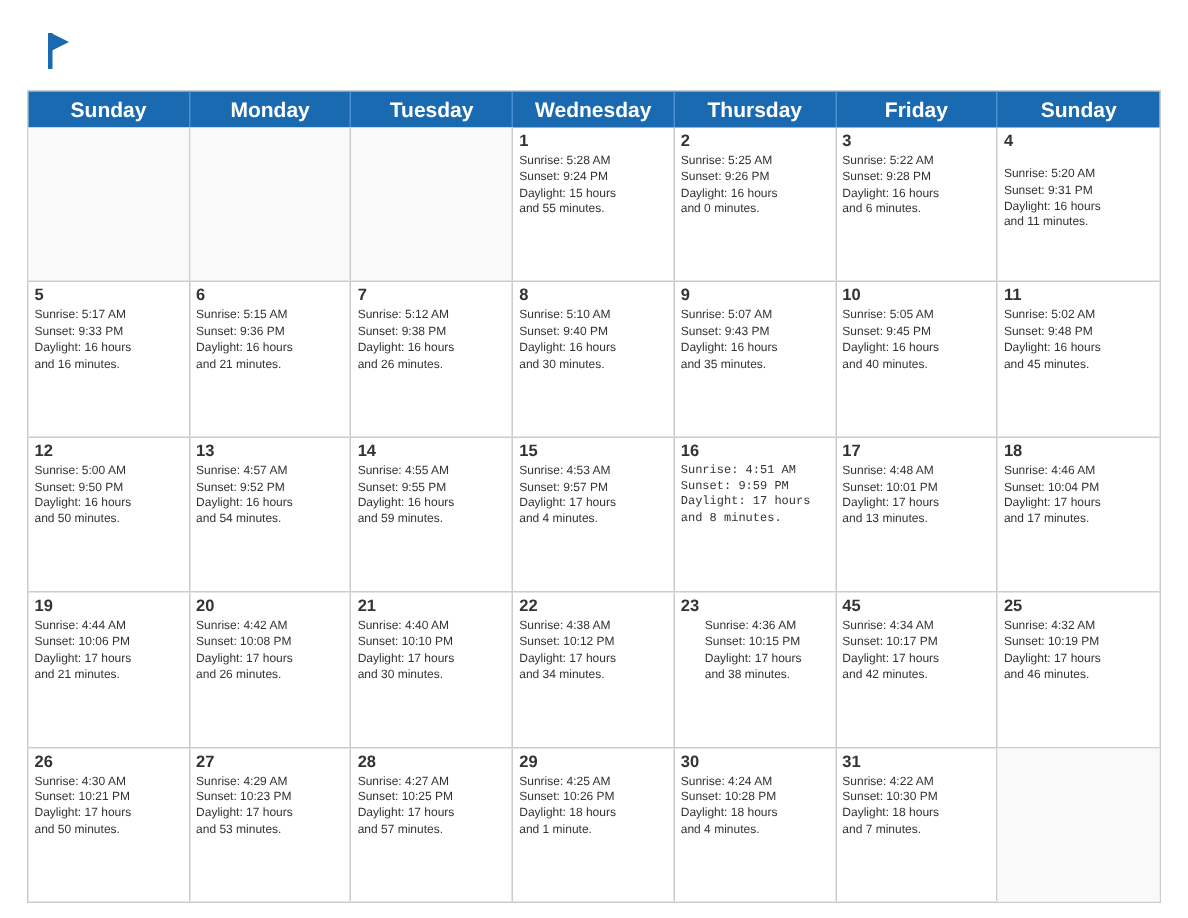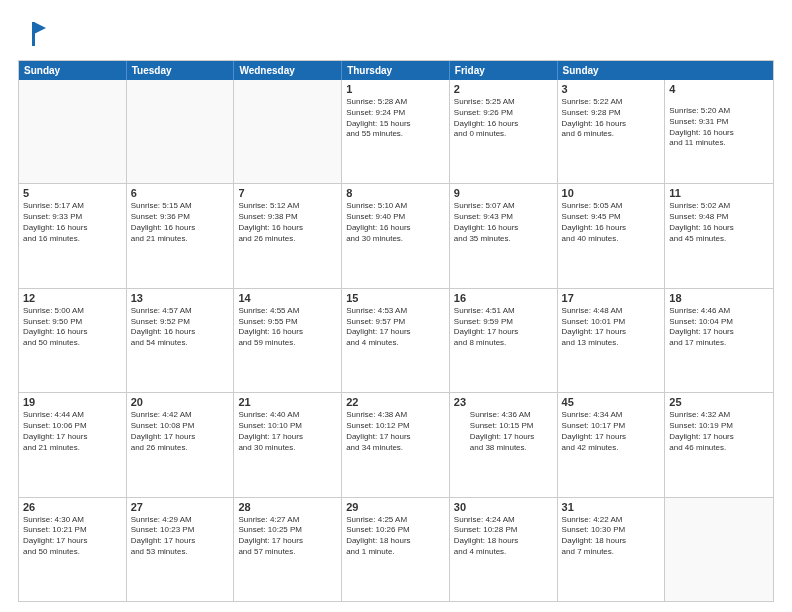--- a/index.html
+++ b/index.html
@@ -66,24 +66,24 @@
       display: flex;
       flex-direction: column;
     }
     .cal-header {
       display: grid;
       grid-template-columns: repeat(7, 1fr);
       background: #1a6ab1;
     }
     .cal-header-cell {
       color: #fff;
-      font-size: 10px;
+      font-size: 14px;
       font-weight: bold;
       padding: 4px 5px;
-      text-align: left;
+      text-align: center;
       border-right: 1px solid #4a8fd4;
     }
     .cal-header-cell:last-child { border-right: none; }
     .cal-body {
       flex: 1;
       display: flex;
       flex-direction: column;
     }
     .cal-row {
       display: grid;
@@ -134,20 +134,21 @@
     </div>
     <div class="title-block">
       <div class="title-month"></div>
       <div class="title-location"></div>
     </div>
   </div>
 
   <div class="calendar">
     <div class="cal-header">
     <div class="cal-header-cell">Sunday</div>
+        <div class="cal-header-cell">Monday</div>
         <div class="cal-header-cell">Tuesday</div>
         <div class="cal-header-cell">Wednesday</div>
         <div class="cal-header-cell">Thursday</div>
         <div class="cal-header-cell">Friday</div>
         <div class="cal-header-cell">Sunday</div>
       </div>
     <div class="cal-body">
     <div class="cal-row">
           <div class="cal-cell empty"></div>
           <div class="cal-cell empty"></div>
@@ -256,21 +257,21 @@
           </div>
           <div class="cal-cell">
             <span class="day-num">15</span>
             <div class="cell-info" style="white-space: pre-line;">Sunrise: 4:53 AM
 Sunset: 9:57 PM
 Daylight: 17 hours
 and 4 minutes.</div>
           </div>
           <div class="cal-cell">
             <span class="day-num">16</span>
-            <div class="cell-info" style="white-space: pre-line;">Sunrise: 4:51 AM
+            <div class="cell-info" style="white-space: pre-line; font-family: Liberation Mono, monospace;">Sunrise: 4:51 AM
 Sunset: 9:59 PM
 Daylight: 17 hours
 and 8 minutes.</div>
           </div>
           <div class="cal-cell">
             <span class="day-num">17</span>
             <div class="cell-info" style="white-space: pre-line;">Sunrise: 4:48 AM
 Sunset: 10:01 PM
 Daylight: 17 hours
 and 13 minutes.</div>

